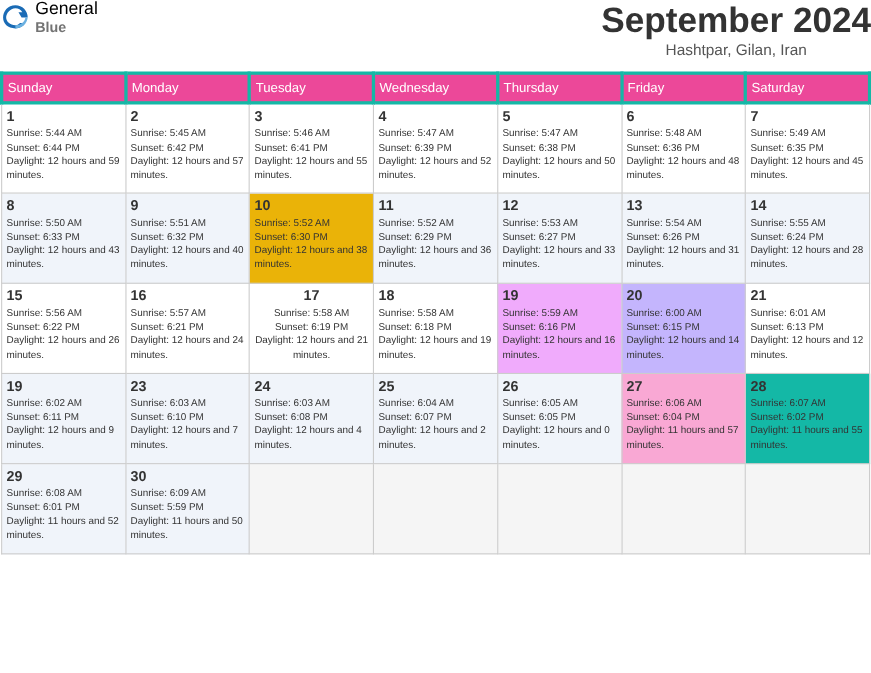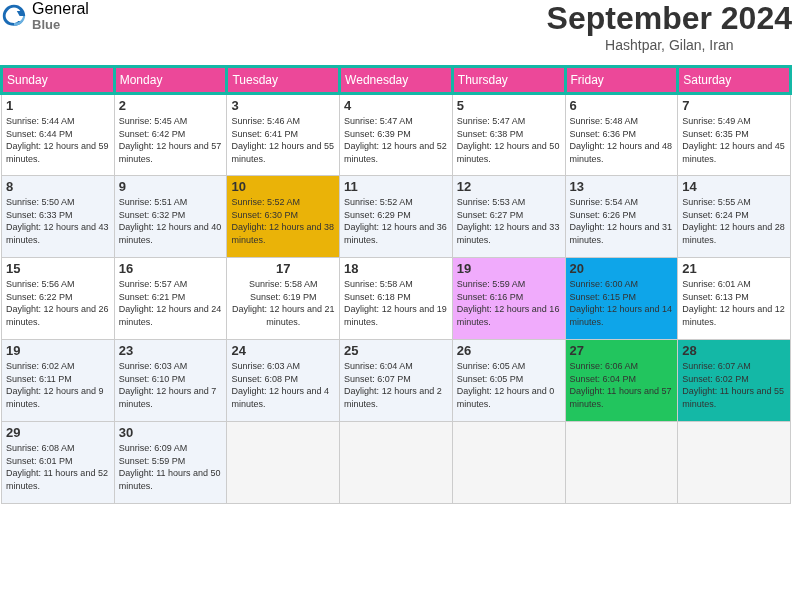--- a/index.html
+++ b/index.html
@@ -277,21 +277,21 @@
         </div>
       </td>
           <td style="background-color: #f0abfc;">
         <div class="day-num">19</div>
         <div class="day-info">
           Sunrise: 5:59 AM<br>
           Sunset: 6:16 PM<br>
           Daylight: 12 hours and 16 minutes.
         </div>
       </td>
-          <td style="background-color: #0ea5e9;">
+          <td style="background-color: #c4b5fd;">
         <div class="day-num">20</div>
         <div class="day-info">
           Sunrise: 6:00 AM<br>
           Sunset: 6:15 PM<br>
           Daylight: 12 hours and 14 minutes.
         </div>
       </td>
           <td style="background-color: rgb(255, 255, 255); border-radius: 30px;">
         <div class="day-num">21</div>
         <div class="day-info">
@@ -335,21 +335,21 @@
         </div>
       </td>
           <td style="background-color: rgb(240, 244, 250); margin-top: 24px;">
         <div class="day-num">26</div>
         <div class="day-info">
           Sunrise: 6:05 AM<br>
           Sunset: 6:05 PM<br>
           Daylight: 12 hours and 0 minutes.
         </div>
       </td>
-          <td style="background-color: #22c55e;">
+          <td style="background-color: #f9a8d4;">
         <div class="day-num">27</div>
         <div class="day-info">
           Sunrise: 6:06 AM<br>
           Sunset: 6:04 PM<br>
           Daylight: 11 hours and 57 minutes.
         </div>
       </td>
           <td style="background-color: #14b8a6; margin-top: 12px;">
         <div class="day-num">28</div>
         <div class="day-info">

